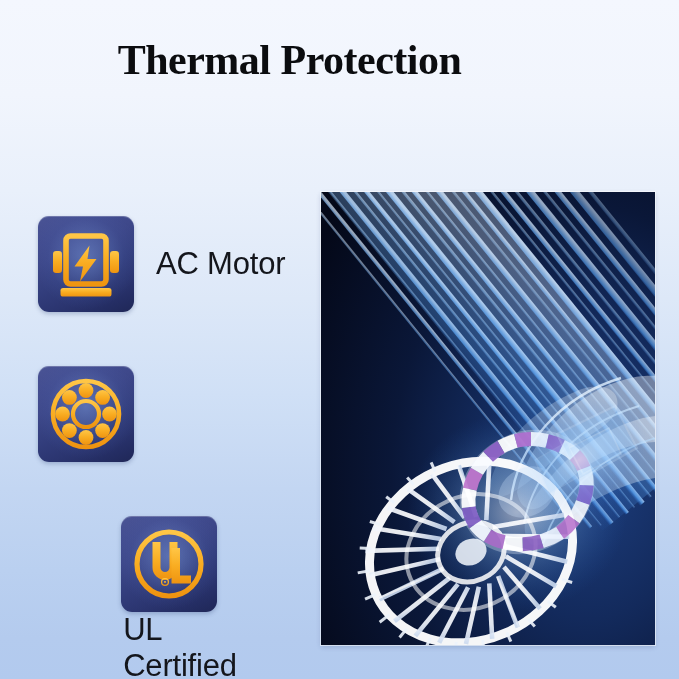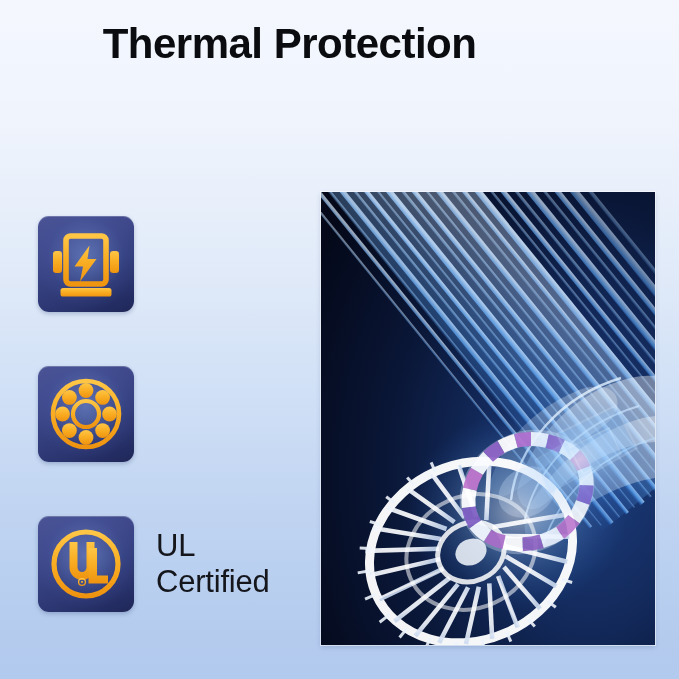--- a/index.html
+++ b/index.html
@@ -28,45 +28,45 @@
                 #bad0f0 84%,
                 #b4cbee 94%,
                 #b2caee 100%);
     overflow: hidden;
   }
 
   
   #title {
     position: absolute;
     left: 0;
-    top: 20px;
+    top: 36px;
     width: 579px;
     text-align: center;
     font-size: 42px;
     font-weight: 700;
     letter-spacing: -0.5px;
     color: #0b0c0f;
-    font-family: Liberation Sans, sans-serif;
+    font-family: Liberation Serif, serif;
   }
 
   
   #features {
     position: absolute;
     left: 38px;
     top: 216px;
     width: 262px;
   }
   .feature {
     position: relative;
     height: 96px;
     margin-bottom: 54px;
     display: flex;
     align-items: center;
   }
-  .feature:last-child { margin-bottom: 0; }
+  .feature:last-child { margin-bottom: 0; flex-direction: column; }
 
   .tile {
     position: relative;
     width: 96px;
     height: 96px;
     flex: 0 0 96px;
     border-radius: 11px;
     background:
       radial-gradient(circle at 50% 42%, rgba(120,150,215,0.55) 0%, rgba(80,105,180,0.12) 52%, rgba(30,38,90,0) 72%),
       linear-gradient(157deg,
@@ -136,20 +136,21 @@
             <rect x="62" y="25" width="9" height="22" rx="3.2" fill="url(#org1)"></rect>
 
             <rect x="18" y="10" width="40" height="48" rx="4.5" fill="none" stroke="url(#org1)" stroke-width="5.6"></rect>
 
             <rect x="12.5" y="62" width="51" height="8.5" rx="2.6" fill="url(#org1)"></rect>
 
             <path d="M41.5 19.5 L26.5 40.5 L35.0 40.5 L32.0 55.5 L48.5 33.0 L39.5 33.0 Z" fill="url(#org1)"></path>
           </svg>
         </span>
       </div>
+      <div class="feature-label">AC Motor</div>
     </div>
 
     <div class="feature">
       <div class="tile">
         <span>
           <svg width="76" height="76" viewBox="0 0 76 76">
             <defs>
               <linearGradient id="org2" x1="0" y1="0" x2="0" y2="1">
                 <stop offset="0%" stop-color="#ffc646"></stop>
                 <stop offset="50%" stop-color="#f9ad22"></stop>

